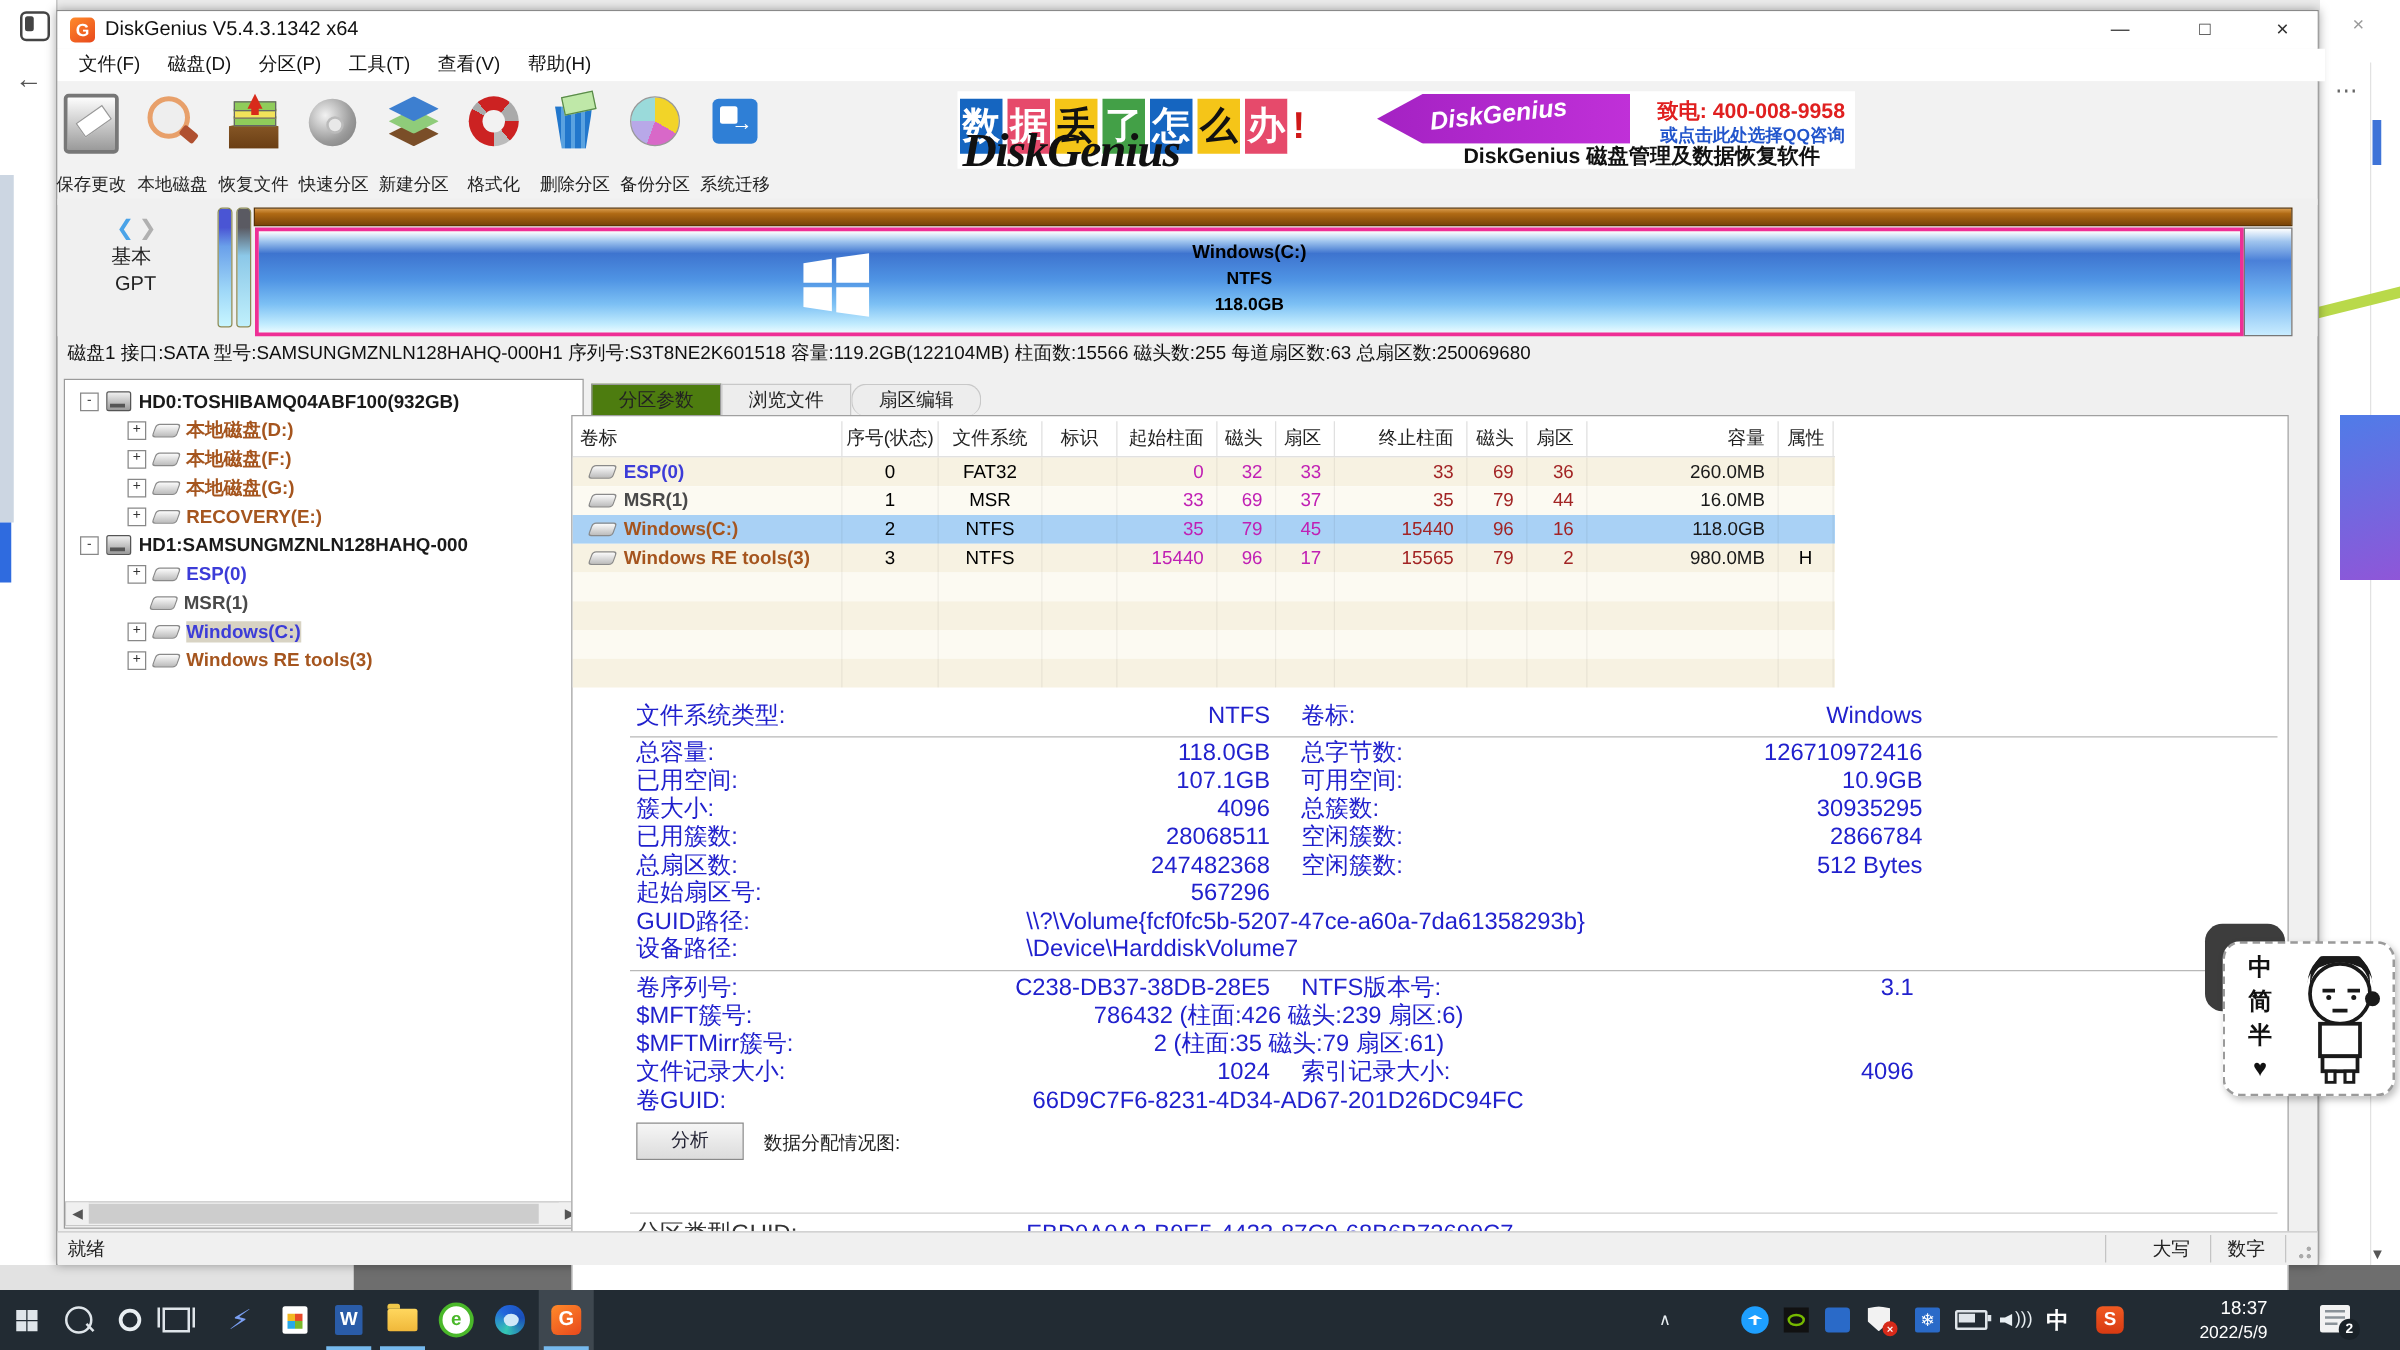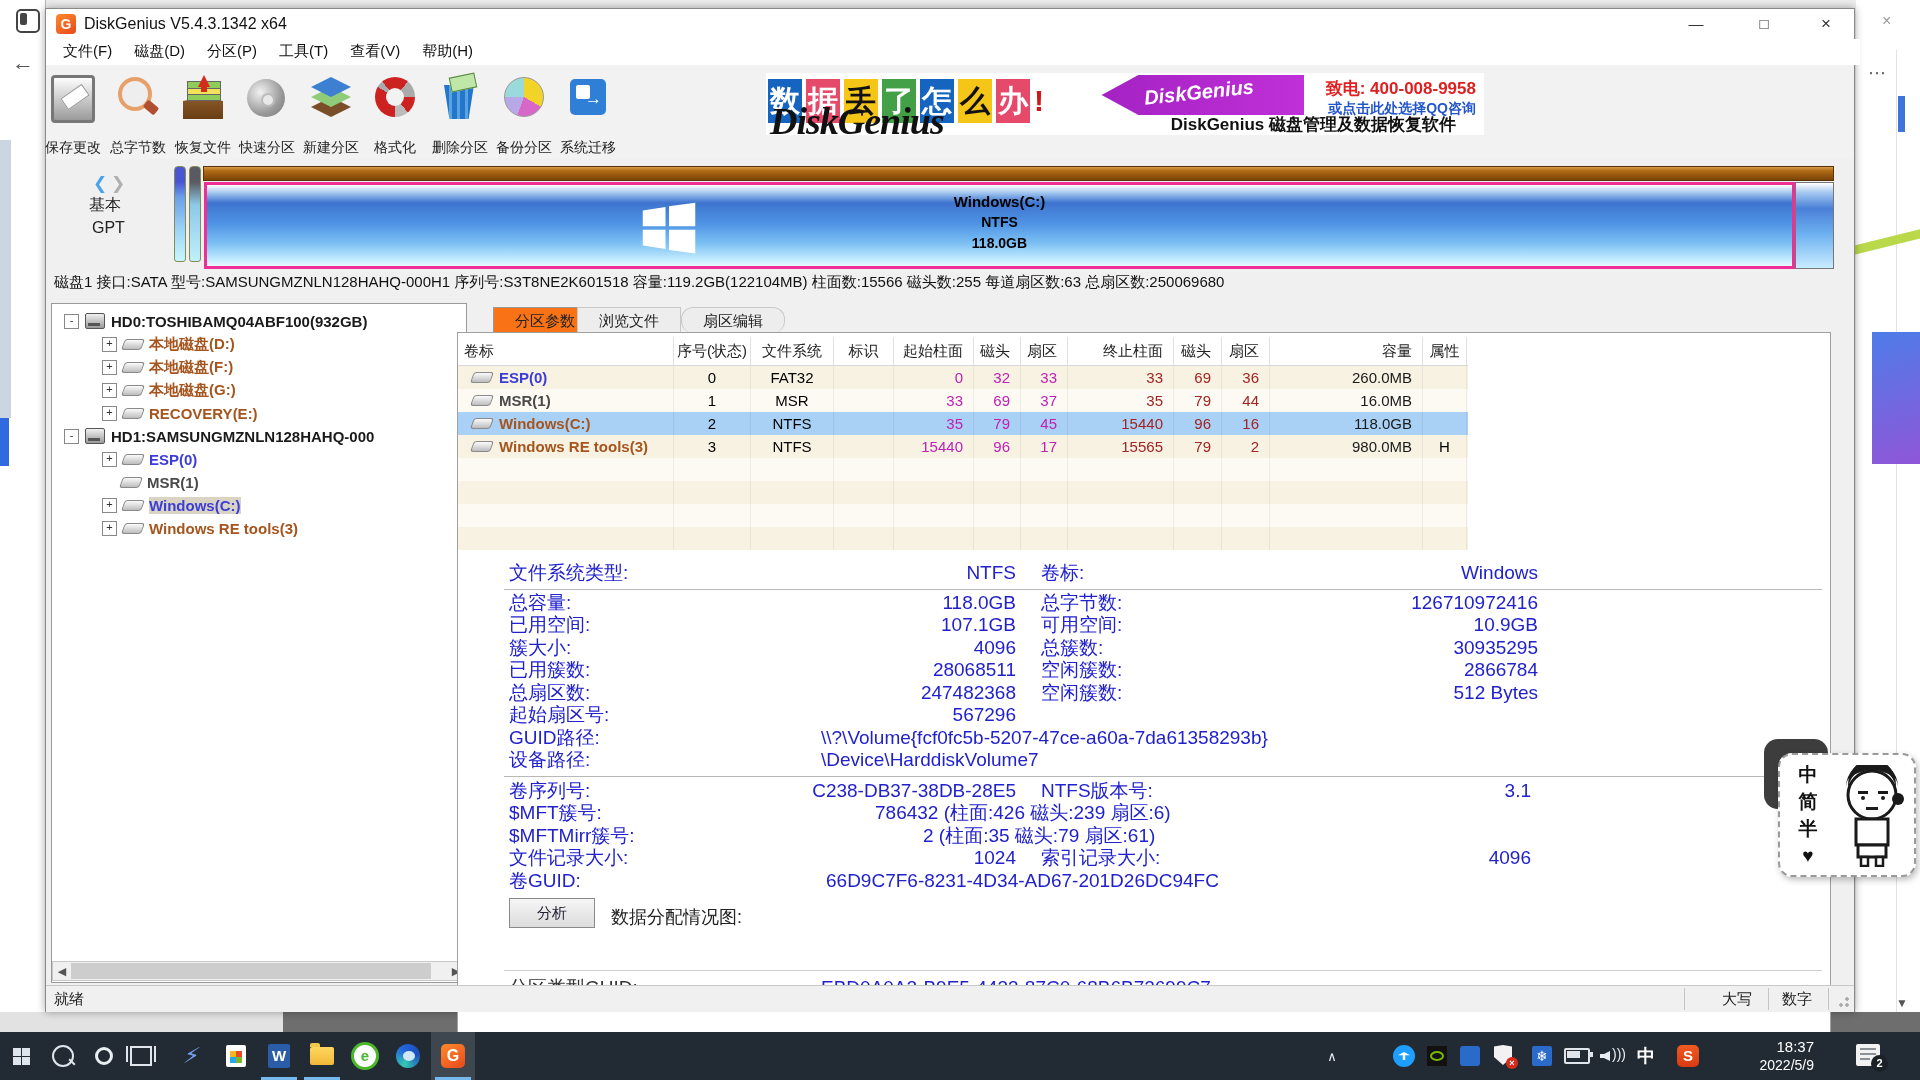--- a/index.html
+++ b/index.html
@@ -97,21 +97,21 @@
   .hdicon i{position:absolute;left:2px;bottom:2px;width:12px;height:3px;background:#555;}
   .pdicon{width:18px;height:9px;background:linear-gradient(#fbfbfb,#bdbdbd);border:1px solid #8a8a8a;border-radius:3px;margin-right:6px;transform:skewX(-20deg);}
   .tlabel{font-size:15px;font-weight:bold;white-space:nowrap;}
   .c-disk{color:#1a1a1a;} .c-brown{color:#a5551e;} .c-blue{color:#3c3cd8;} .c-gray{color:#4a4a4a;}
   .tsel{background:#d8d3c3;}
   .hsb{position:absolute;left:6px;top:952px;width:414px;height:20px;background:#f0f0f0;border:1px solid #c8c8c8;box-sizing:border-box;}
   .hsb .btn{position:absolute;top:0;width:18px;height:18px;text-align:center;line-height:18px;font-size:11px;color:#555;background:#f0f0f0;}
   .hsb .thumb{position:absolute;left:18px;top:1px;width:360px;height:16px;background:#cdcdcd;}
   
   .tab{position:absolute;top:298px;height:26px;width:104px;text-align:center;line-height:26px;font-size:15px;color:#222;}
-  .tab.active{background:#f97316;border:1px solid #999;border-bottom:none;box-sizing:border-box;margin-left:20px;}
+  .tab.active{background:#4d7c0f;border:1px solid #999;border-bottom:none;box-sizing:border-box;}
   .tab.inactive{background:#ededed;border:1px solid #c8c8c8;border-bottom:none;box-sizing:border-box;}
   .contentbox{position:absolute;left:411px;top:323px;width:1374px;height:784px;background:#fff;border:1px solid #a0a0a0;box-sizing:border-box;overflow:hidden;}
   .ptable{position:absolute;left:0;top:4px;width:1010px;}
   .prow{display:grid;grid-template-columns:216px 77px 83px 60px 80px 47px 47px 106px 48px 48px 153px 44px;height:23px;line-height:23px;font-size:15px;}
   .prow.hd{height:28px;line-height:28px;border-bottom:1px solid #d8d8d8;color:#222;}
   .prow > div{border-right:1px solid rgba(0,0,0,0.06);overflow:hidden;white-space:nowrap;}
   .prow.hd > div{border-right:1px solid #e0e0e0;text-align:center;}
   .prow.hd > div:nth-child(1){text-align:left;padding-left:6px;}
   .prow.hd > div:nth-child(5),.prow.hd > div:nth-child(8),.prow.hd > div:nth-child(11){text-align:right;padding-right:10px;box-sizing:border-box;}
   .prow > div:nth-child(2),.prow > div:nth-child(3),.prow > div:nth-child(4),.prow > div:nth-child(12){text-align:center;}
@@ -121,21 +121,21 @@
   .prow.hd > div{color:#222 !important;}
   .namecell{display:flex;align-items:center;padding-left:14px;font-weight:bold;}
   .namecell .pdicon{margin-right:7px;flex:0 0 18px;}
   .bg-a{background:#f7f2e2;} .bg-b{background:#fcfaf2;} .bg-sel{background:#a9d1f5;}
   
   .det{position:absolute;font-size:19px;color:#2121cd;height:18px;line-height:18px;white-space:nowrap;}
   .det.r{text-align:right;}
   .sep{position:absolute;height:1px;background:#b8b8b8;}
   .analyze{position:absolute;left:51px;top:565px;width:86px;height:30px;background:linear-gradient(#f6f6f6,#dcdcdc);
            border:1px solid #8a8a8a;font-size:15px;color:#223;text-align:center;line-height:28px;box-sizing:border-box;}
-  .alloclabel{position:absolute;left:153px;top:572px;font-size:18px;color:#222;}
+  .alloclabel{position:absolute;left:153px;top:572px;font-size:15px;color:#222;}
   .clipped{color:#333;}
   
   .statusbar{position:absolute;left:0;top:976px;width:100%;height:27px;background:#f0f0f0;border-top:1px solid #c8c8c8;box-sizing:border-box;}
   .statusbar .ready{position:absolute;left:8px;top:4px;font-size:15px;color:#222;}
   .statusbar .vl{position:absolute;top:2px;width:1px;height:22px;background:#c4c4c4;}
   .statusbar .ind{position:absolute;top:4px;font-size:15px;color:#222;}
   .grip{position:absolute;right:4px;bottom:4px;width:12px;height:12px;
         background:radial-gradient(circle at 75% 25%,#aaa 1.5px,transparent 2px),radial-gradient(circle at 75% 75%,#aaa 1.5px,transparent 2px),radial-gradient(circle at 25% 75%,#aaa 1.5px,transparent 2px);}
   
   .taskbar{left:0;top:1032px;width:1920px;height:48px;background:#222b33;}
@@ -237,21 +237,21 @@
         <div class="ic ic-save">
             <i></i>
           </div>
         <div class="cap">保存更改</div>
       </div>
       <div class="tbtn" style="left:59px;">
         <div class="ic">
             <div class="ic-circ ic-mag-glass"></div>
             <div class="ic-mag-handle"></div>
           </div>
-        <div class="cap">总字节数</div>
+        <div class="cap">本地磁盘</div>
       </div>
       <div class="tbtn" style="left:124px;">
         <div class="ic">
           <div class="ic-box"></div>
           <div class="ic-sheet" style="top:18px;background:#8fcc5a;"></div>
           <div class="ic-sheet" style="top:12px;background:#f2e25a;"></div>
           <div class="ic-sheet" style="top:6px;background:#8fcc5a;"></div>
           <div class="ic-arrowstem"></div>
             <div class="ic-arrowup"></div>
         </div>

